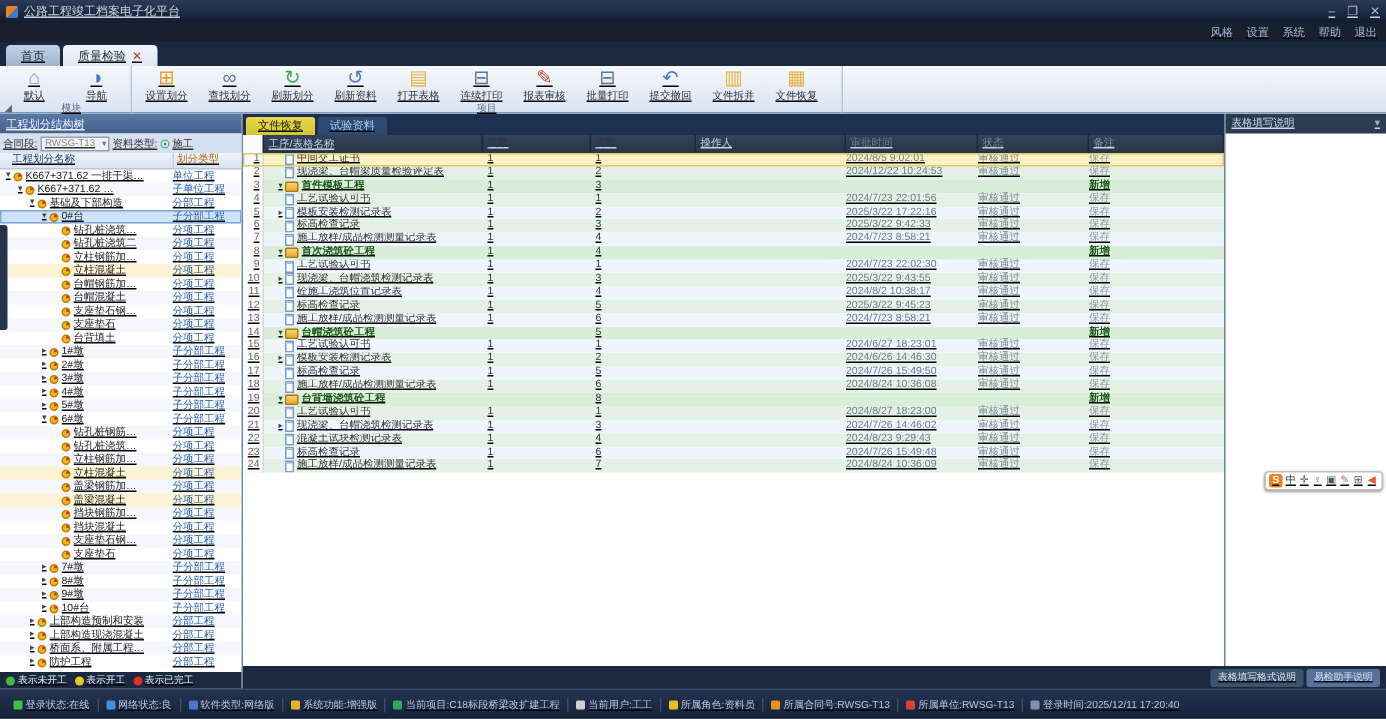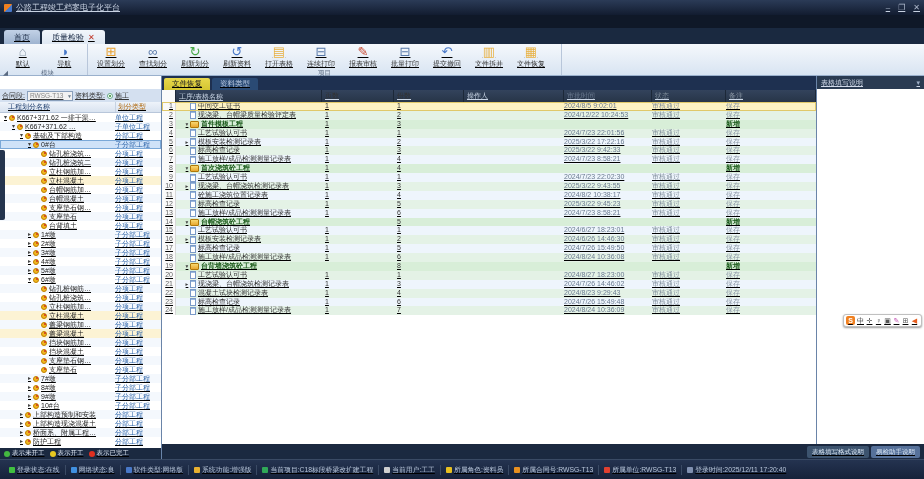--- a/index.html
+++ b/index.html
@@ -145,20 +145,28 @@
     <span id="appicon"></span>
     <span>公路工程竣工档案电子化平台</span>
     <span id="winctrls">
 
     <span>–</span>
         <span>❐</span>
         <span>✕</span>
       </span>
   </div>
 
+  <div id="menurow" class="abs">
+
+  <span class="mi">风格</span>
+      <span class="mi">设置</span>
+      <span class="mi">系统</span>
+      <span class="mi">帮助</span>
+      <span class="mi">退出</span>
+    </div>
 
   <div id="tabrow" class="abs">
     <div class="doctab home">
       <span>首页</span>
     </div>
     <div class="doctab active">
       <span>质量检验</span>
       <span class="x">✕</span>
     </div>
   </div>
@@ -224,20 +232,21 @@
           <div class="rbtn">
           <span class="ricon" style="color: rgb(232, 176, 64);">▦</span>
           <span class="rlabel">文件恢复</span>
         </div>
         </div>
       <div class="gfoot"><span>项目</span></div>
     </div>
   </div>
 
   <div id="lpanel" class="abs">
+    <div id="lp-head" class="abs">工程划分结构树</div>
     <div id="lp-ctrl" class="abs">
       <span>合同段:</span>
       <span class="dd"><span>RWSG-T13</span><span class="arr">▼</span></span>
       <span>资料类型:</span>
       <span class="radio">
           <i></i>
         </span>
       <span>施工</span>
     </div>
     <div id="lp-cols" class="abs">
@@ -557,21 +566,21 @@
         <span class="ldot" style="background: rgb(224, 48, 32);"></span>
         <span>表示已完工</span>
       </span>
       </div>
   </div>
   <div id="collapsestrip" class="abs"></div>
 
   <div id="main" class="abs">
     <div id="mtabs" class="abs">
       <div class="mtab on">文件恢复</div>
-      <div class="mtab off">资料类型</div>
+      <div class="mtab off">试验资料</div>
     </div>
     <div id="thead" class="abs">
       <div class="c-num"></div>
       <div class="c-name">工序/表格名称</div>
       <div class="c-pg">页数</div>
       <div class="c-cp">份数</div>
       <div class="c-op">操作人</div>
       <div class="c-tm">审批时间</div>
       <div class="c-st">状态</div>
       <div class="c-nt">备注</div>

